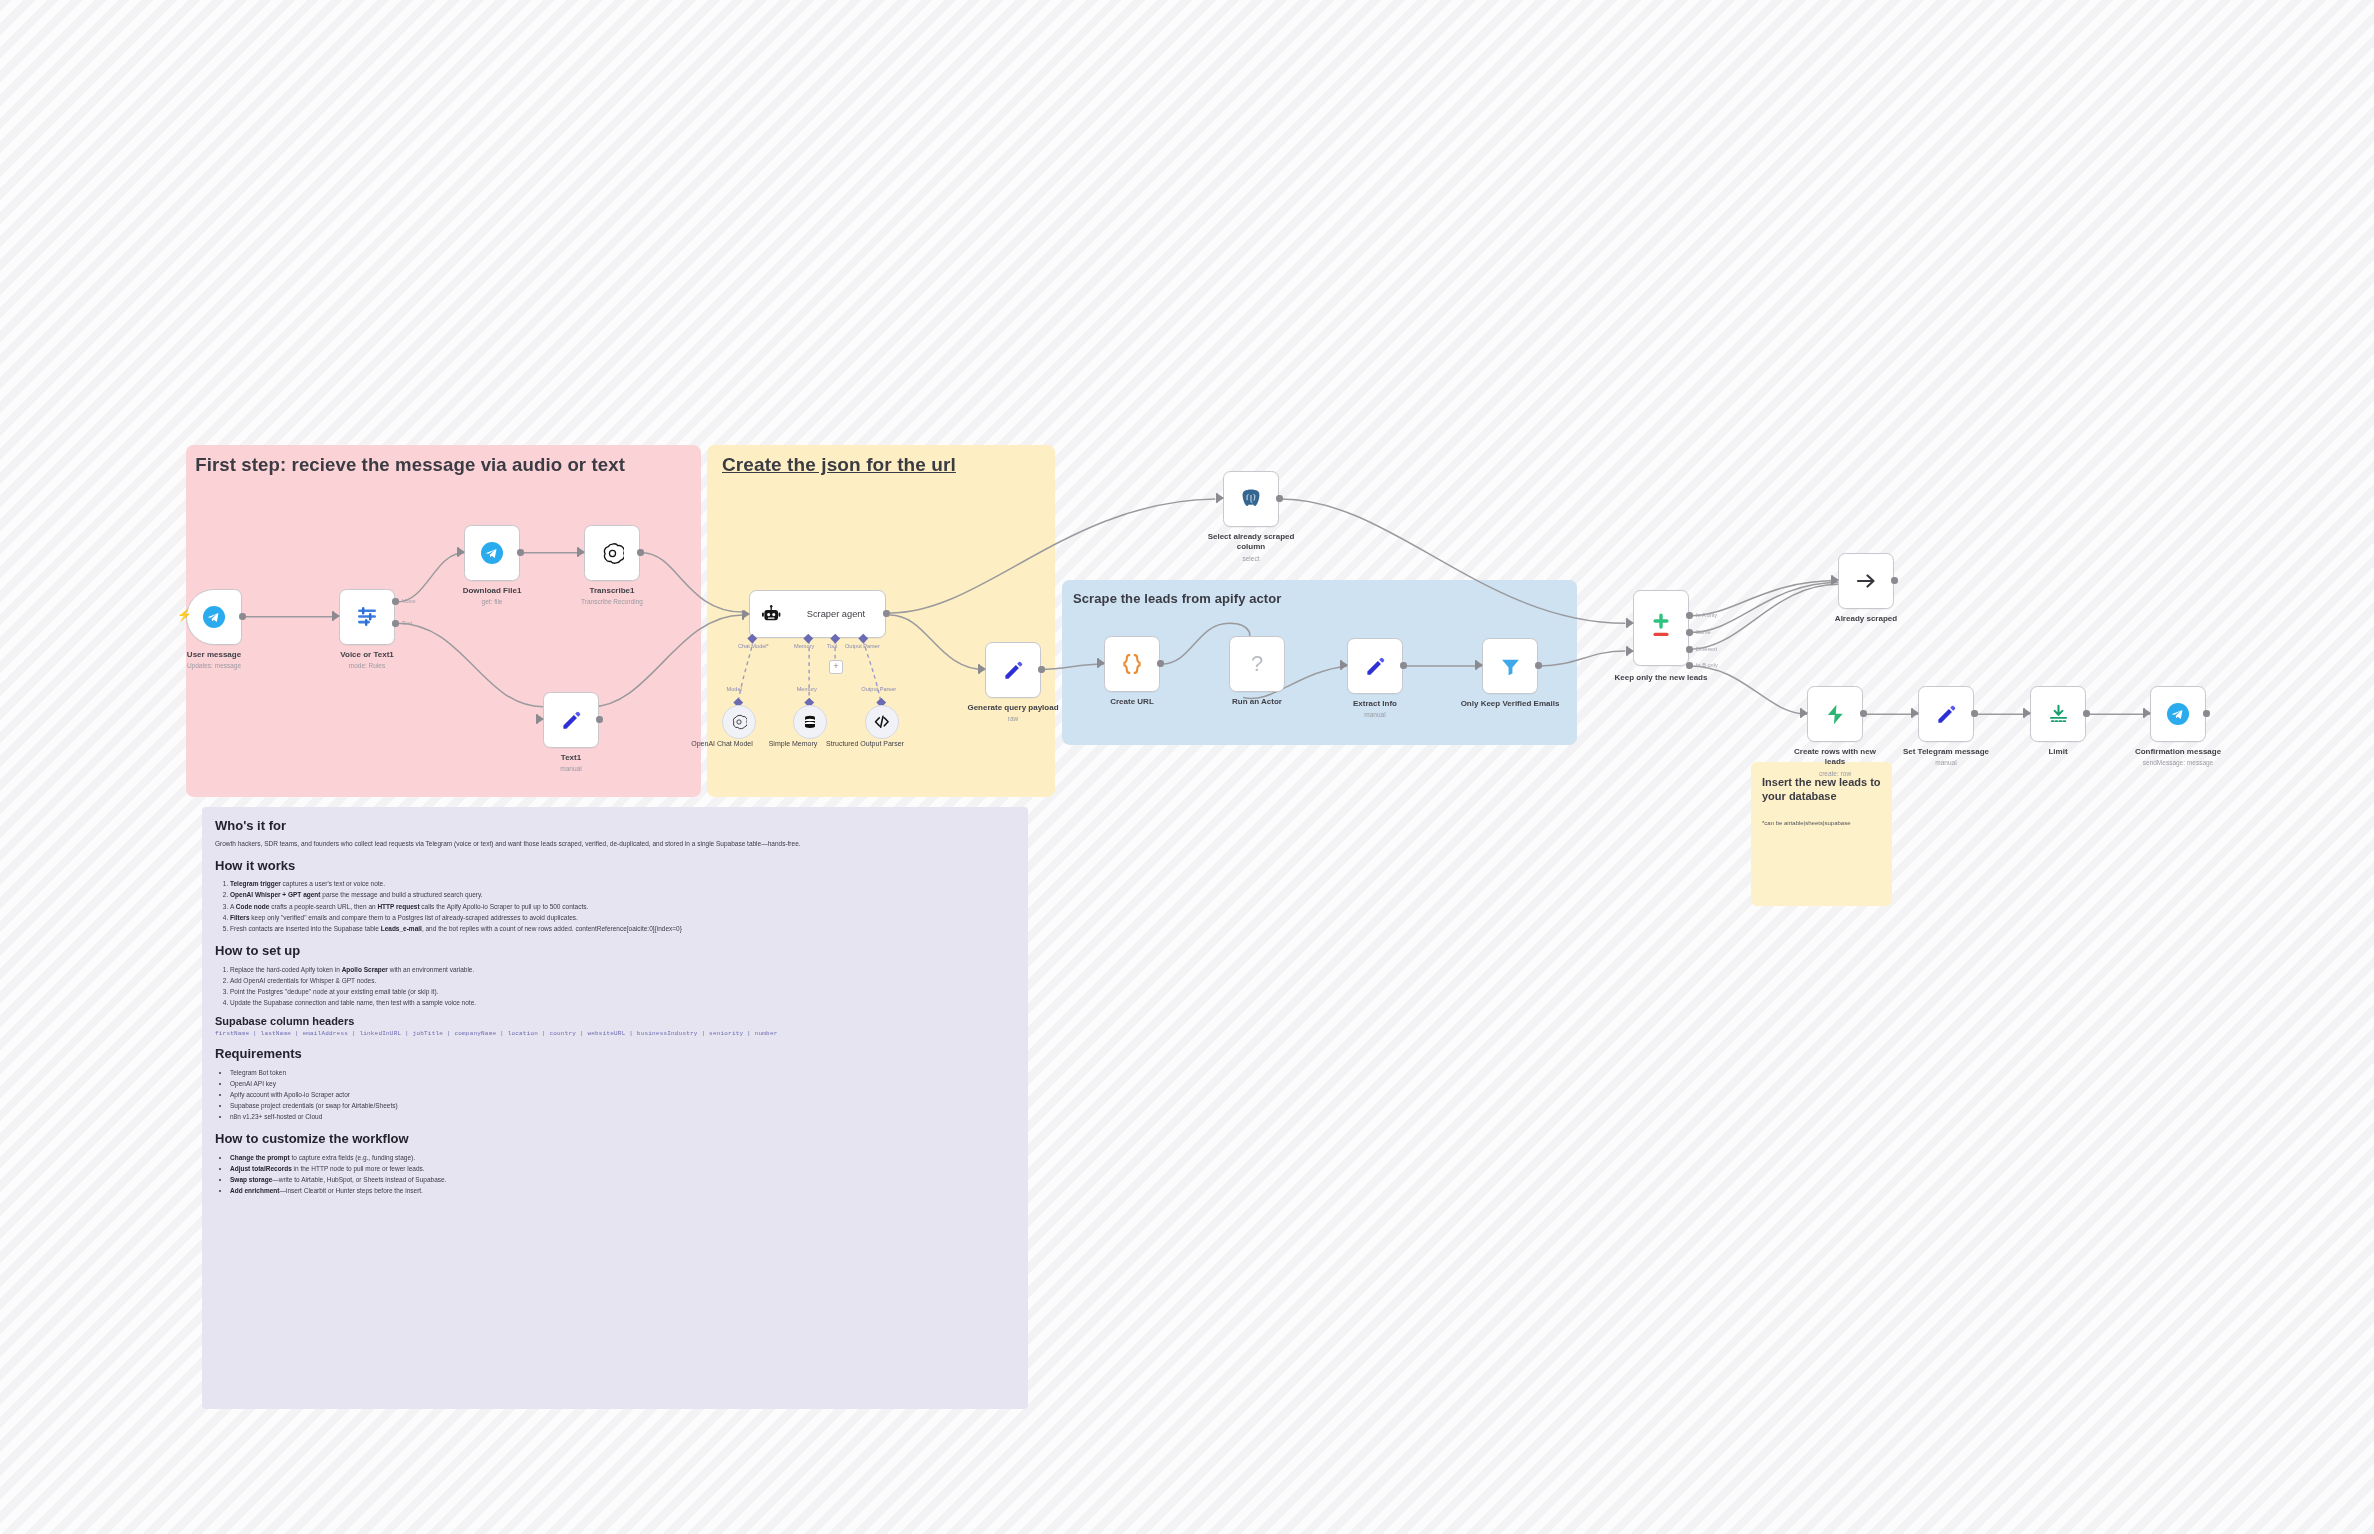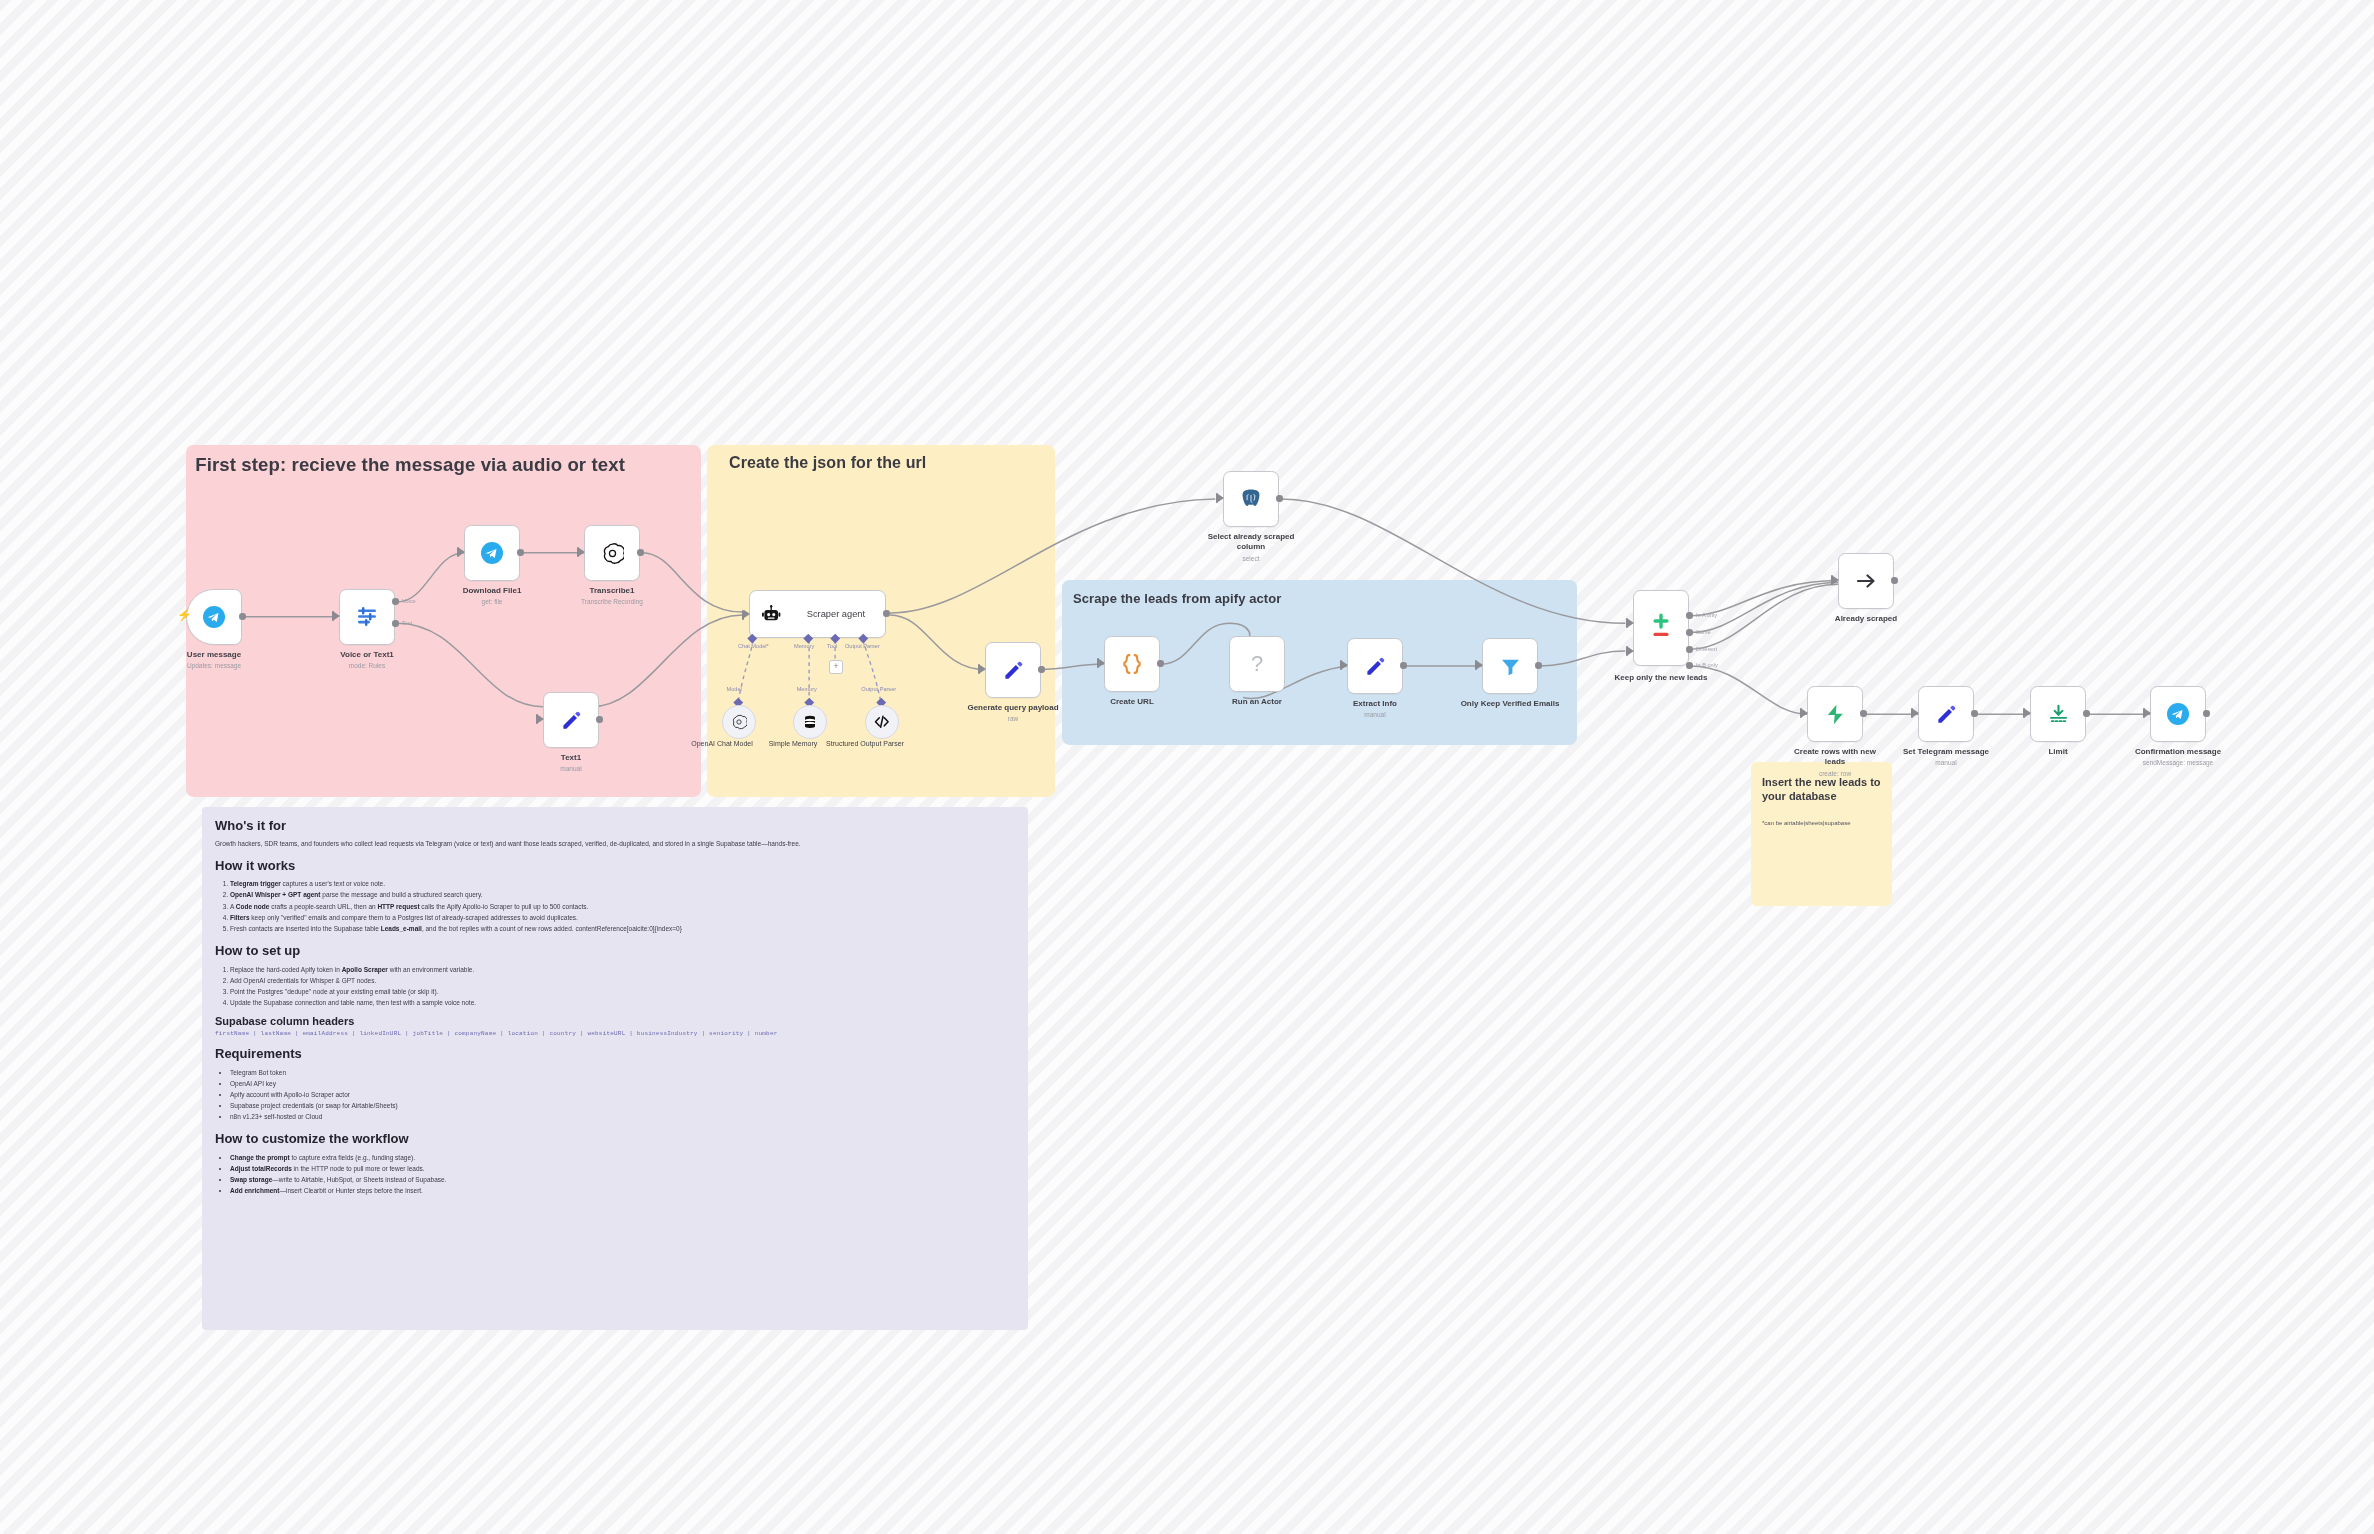--- a/index.html
+++ b/index.html
@@ -106,21 +106,21 @@
 </head>
 <body>
 
 <div id="canvas"></div>
 
 <div class="sticky sticky-pink" style="left:186px;top:445px;width:515px;height:352px;">
   <div class="sticky-title" style="left:9.3px;top:9.3px;font-size:18.6px;">First step: recieve the message via audio or text</div>
 </div>
 
 <div class="sticky sticky-yellow" style="left:707px;top:445px;width:348px;height:352px;">
-  <div class="sticky-title" style="left:22px;top:9.3px;font-size:16px;">Create the json for the url</div>
+  <div class="sticky-title" style="left:15px;top:9.3px;font-size:19px;text-decoration:underline;">Create the json for the url</div>
 </div>
 
 <div class="sticky sticky-blue" style="left:1062px;top:580px;width:515px;height:165px;">
   <div class="sticky-title" style="left:11px;top:11px;font-size:13px;">Scrape the leads from apify actor</div>
 </div>
 
 <div class="sticky sticky-note" style="left:1751px;top:762px;width:141px;height:144px;padding:13px 11px;box-sizing:border-box;">
   <div class="note-title">Insert the new leads to your database</div>
   <div class="note-sub">*can be airtable|sheets|supabase</div>
 </div>
@@ -496,21 +496,21 @@
       <path d="M5.5 12.2l11-4.2-1.7 9-3.1-2.2-1.6 1.5-.3-2.6 5-4.6-6.2 3.7z" fill="#fff"></path>
     </svg>
   </div>
   <div class="dot" style="left:53px;top:24px;"></div>
   <div class="node-label">Confirmation message</div>
   <div class="node-label" style="top:72px;">
     <span class="node-sub">sendMessage: message</span>
   </div>
 </div>
 
-<div class="sticky-doc doc" style="height:523px;">
+<div class="sticky-doc doc" style="height:602px;">
   <h2>Who's it for</h2>
   <p>Growth hackers, SDR teams, and founders who collect lead requests via Telegram (voice or text) and want those leads scraped, verified, de-duplicated, and stored in a single Supabase table—hands-free.</p>
 
   <h2>How it works</h2>
   <ol>
       <li><b>Telegram trigger</b> captures a user's text or voice note.</li>
       <li><b>OpenAI Whisper + GPT agent</b> parse the message and build a structured search query.</li>
       <li>A <b>Code node</b> crafts a people-search URL, then an <b>HTTP request</b> calls the Apify Apollo-io Scraper to pull up to 500 contacts.</li>
       <li><b>Filters</b> keep only "verified" emails and compare them to a Postgres list of already-scraped addresses to avoid duplicates.</li>
       <li>Fresh contacts are inserted into the Supabase table <b>Leads_e-mail</b>, and the bot replies with a count of new rows added. contentReference[oaicite:0]{index=0}</li>

